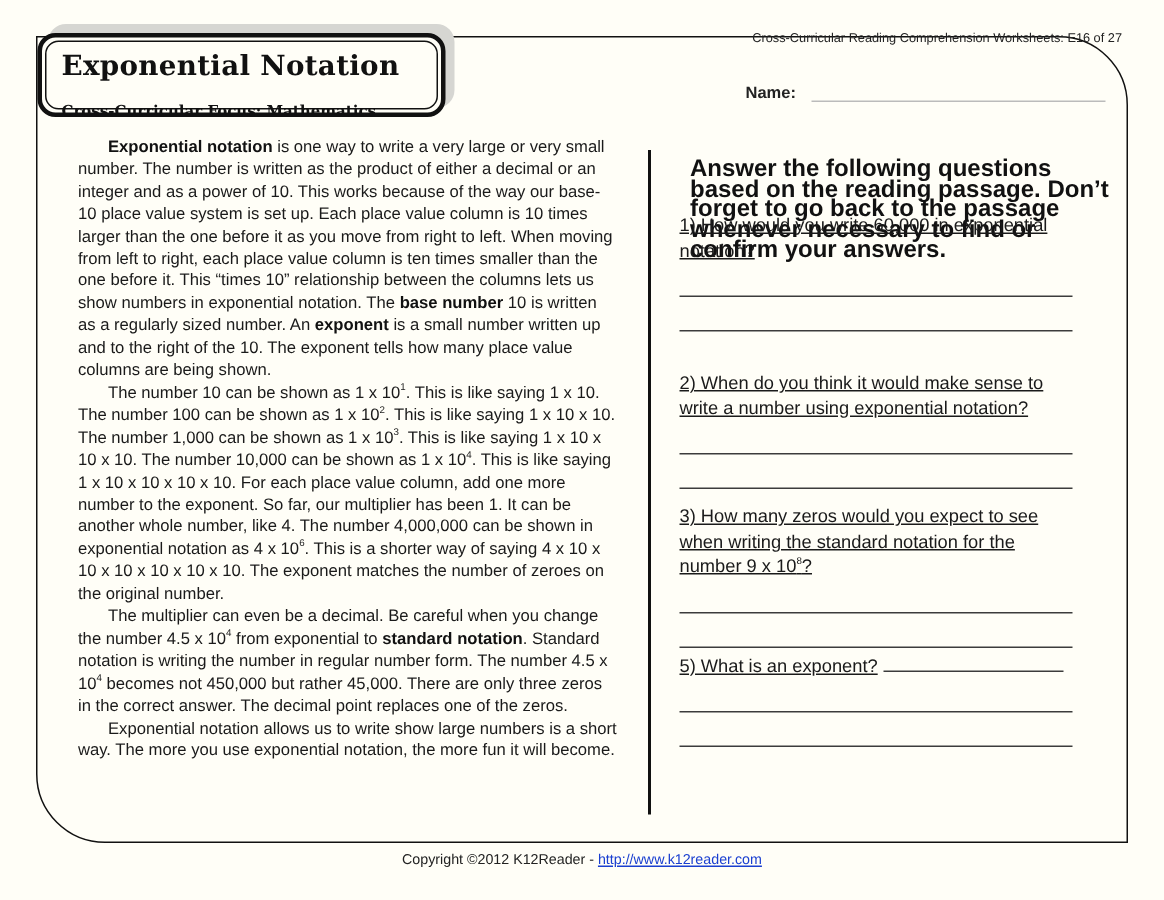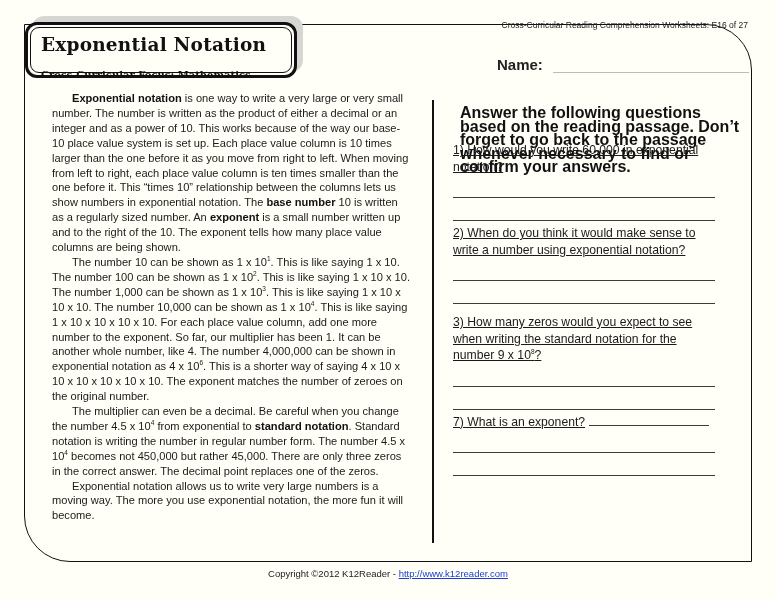--- a/index.html
+++ b/index.html
@@ -77,21 +77,21 @@
       right: 28px;
       top: 20px;
       font-size: 8.5px;
       color: #222;
       white-space: nowrap;
     }
     .name-row {
       position: absolute;
       left: 497px;
       top: 56px;
-      font-size: 15px;
+      font-size: 11px;
       font-weight: bold;
       color: #222;
       display: flex;
       align-items: flex-end;
     }
     .name-line {
       display: inline-block;
       width: 196px;
       border-bottom: 1px solid #bbb;
       margin-left: 10px;
@@ -193,41 +193,41 @@
 </div>
 
 <div class="instructions">Answer the following questions based on the reading passage. Don’t forget to go back to the passage whenever necessary to find or confirm your answers.</div>
 
 <div class="divider"></div>
 
 <div class="passage">
   <p><b>Exponential notation</b><span> is one way to write a very large or very small number. The number is written as the product of either a decimal or an integer and as a power of 10. This works because of the way our base-10 place value system is set up. Each place value column is 10 times larger than the one before it as you move from right to left. When moving from left to right, each place value column is ten times smaller than the one before it. This “times 10” relationship between the columns lets us show numbers in exponential notation. The </span><b>base number</b><span> 10 is written as a regularly sized number. An </span><b>exponent</b><span> is a small number written up and to the right of the 10. The exponent tells how many place value columns are being shown.</span></p>
   <p><span>The number 10 can be shown as 1 x 10</span><sup>1</sup><span>. This is like saying 1 x 10. The number 100 can be shown as 1 x 10</span><sup>2</sup><span>. This is like saying 1 x 10 x 10. The number 1,000 can be shown as 1 x 10</span><sup>3</sup><span>. This is like saying 1 x 10 x 10 x 10. The number 10,000 can be shown as 1 x 10</span><sup>4</sup><span>. This is like saying 1 x 10 x 10 x 10 x 10. For each place value column, add one more number to the exponent. So far, our multiplier has been 1. It can be another whole number, like 4. The number 4,000,000 can be shown in exponential notation as 4 x 10</span><sup>6</sup><span>. This is a shorter way of saying 4 x 10 x 10 x 10 x 10 x 10 x 10. The exponent matches the number of zeroes on the original number.</span></p>
   <p><span>The multiplier can even be a decimal. Be careful when you change the number 4.5 x 10</span><sup>4</sup><span> from exponential to </span><b>standard notation</b><span>. Standard notation is writing the number in regular number form. The number 4.5 x 10</span><sup>4</sup><span> becomes not 450,000 but rather 45,000. There are only three zeros in the correct answer. The decimal point replaces one of the zeros.</span></p>
-  <p>Exponential notation allows us to write very large numbers is a moving way. The more you use exponential notation, the more fun it will become.</p>
+  <p>Exponential notation allows us to write show large numbers is a short way. The more you use exponential notation, the more fun it will become.</p>
 </div>
 
 <div class="questions">
   <div class="q-block">
     <p class="q">1) How would you write 60,000 in exponential notation?</p>
     <div class="ans-line"></div>
     <div class="ans-line"></div>
   </div>
-  <div class="q-block" style="margin-top:4px">
+  <div class="q-block" style="margin-top:26px">
     <p class="q">2) When do you think it would make sense to write a number using exponential notation?</p>
     <div class="ans-line"></div>
     <div class="ans-line"></div>
   </div>
   <div class="q-block" style="margin-top:10px">
     <p class="q"><span>3) How many zeros would you expect to see when writing the standard notation for the number 9 x 10</span><sup>8</sup><span>?</span></p>
     <div class="ans-line"></div>
     <div class="ans-line"></div>
   </div>
   <div class="q-block" style="margin-top:3px">
-    <p class="q"><span>7) What is an exponent?</span><span class="inline-line"></span></p>
+    <p class="q"><span>5) What is an exponent?</span><span class="inline-line"></span></p>
     <div class="ans-line"></div>
     <div class="ans-line"></div>
   </div>
 </div>
 
 <div class="footer">
   <span>Copyright ©2012 K12Reader - </span><a>http://www.k12reader.com</a>
 </div>
 
 </body></html>

